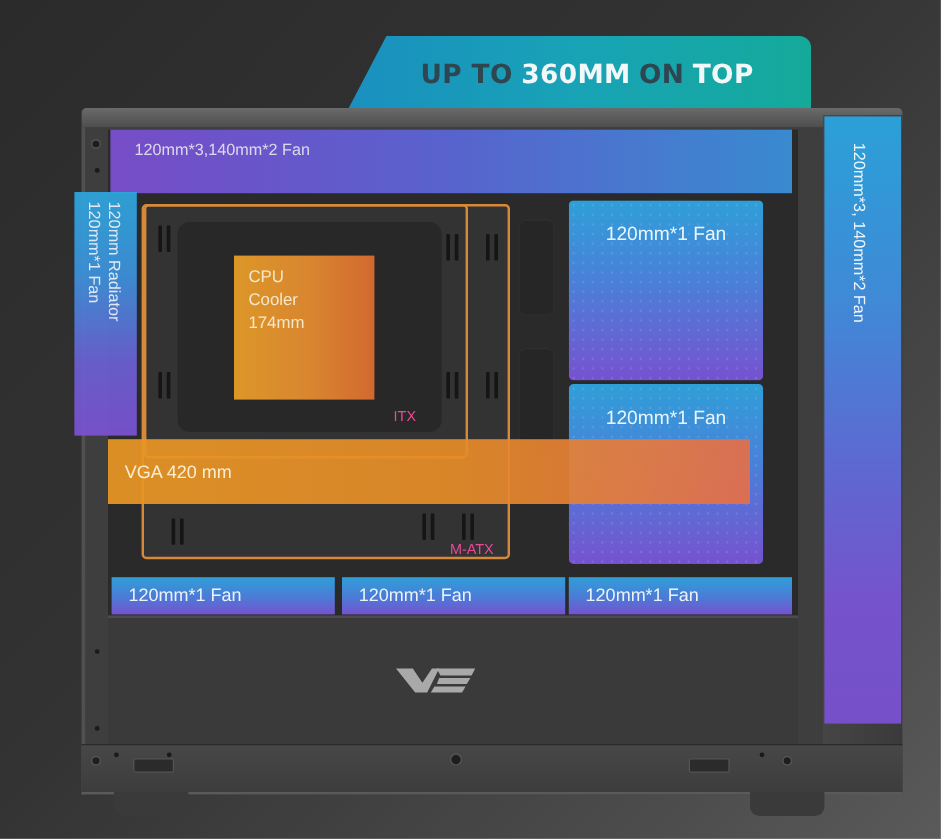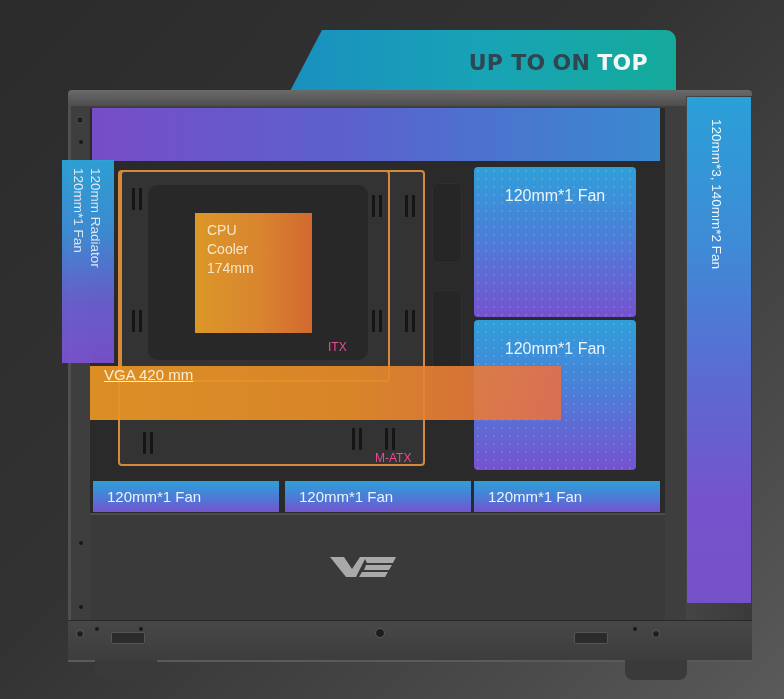--- a/index.html
+++ b/index.html
@@ -11,21 +11,21 @@
   }
   .abs { position: absolute; }
 
   
   .banner {
     left: 288px; top: 30px; width: 388px; height: 65px;
     background: linear-gradient(90deg, #1a8fbf 0%, #18a3b6 50%, #14aa9a 100%);
     clip-path: polygon(34px 0, 100% 0, 100% 100%, 0 100%);
     border-top-right-radius: 10px;
     display: flex; align-items: center; justify-content: flex-end;
-    padding-right: 28px;
+    padding-right: 48px;
     font-family: "DejaVu Sans", sans-serif; font-weight: bold; font-size: 22px;
     letter-spacing: 0.3px;
   }
   .banner .dark { color: #2f4650; }
   .banner .light { color: #f2f7f8; }
   .banner span { margin-left: 7px; }
 
   
   .case-top {
     left: 68px; top: 90px; width: 684px; height: 18px;
@@ -144,33 +144,34 @@
     display: flex; align-items: center; padding-left: 14px;
   }
 
   .cpu-cooler {
     left: 195px; top: 213px; width: 117px; height: 120px;
     background: linear-gradient(90deg, #dc9728 0%, #d98530 55%, #d2692f 100%);
     color: #f6e7c8; font-size: 14px; line-height: 19px;
     padding: 8px 0 0 12px;
   }
   .vga {
-    left: 90px; top: 366px; width: 471px; height: 54px;
+    left: 90px; top: 366px; width: 535px; height: 54px;
     background: linear-gradient(90deg, rgba(232,150,36,0.93) 0%, rgba(230,140,40,0.92) 55%, rgba(232,110,70,0.9) 100%);
     color: #fbeed3; font-size: 15px;
-    display: flex; align-items: flex-start; padding-left: 14px; text-decoration: underline;
+    display: flex; align-items: center; padding-left: 14px;
   }
 
   .logo { left: 330px; top: 555px; }
 </style>
 </head>
 <body>
 
 <div class="abs banner">
   <span class="dark">UP TO</span>
+  <span class="light">360MM</span>
   <span class="dark">ON</span>
   <span class="light">TOP</span>
 </div>
 
 <div class="abs case-top"></div>
 <div class="abs case"></div>
 <div class="abs side-rail"></div>
 <div class="abs case-inner"></div>
 
 <div class="abs screw" style="left:76px;top:116px;"></div>
@@ -237,20 +238,21 @@
 </div>
 <div class="abs fan-square" style="top:320px;height:150px;">
   <div class="label">120mm*1 Fan</div>
 </div>
 
 <div class="abs vga">
   <span>VGA 420 mm</span>
 </div>
 
 <div class="abs top-rad grad-purple-blue">
+  <div>120mm*3,140mm*2 Fan</div>
 </div>
 
 <div class="abs side-rad grad-side">
   <div class="vtext">
     <div>120mm Radiator</div>
     <div>120mm*1 Fan</div>
   </div>
 </div>
 
 <div class="abs right-rail-fan">

